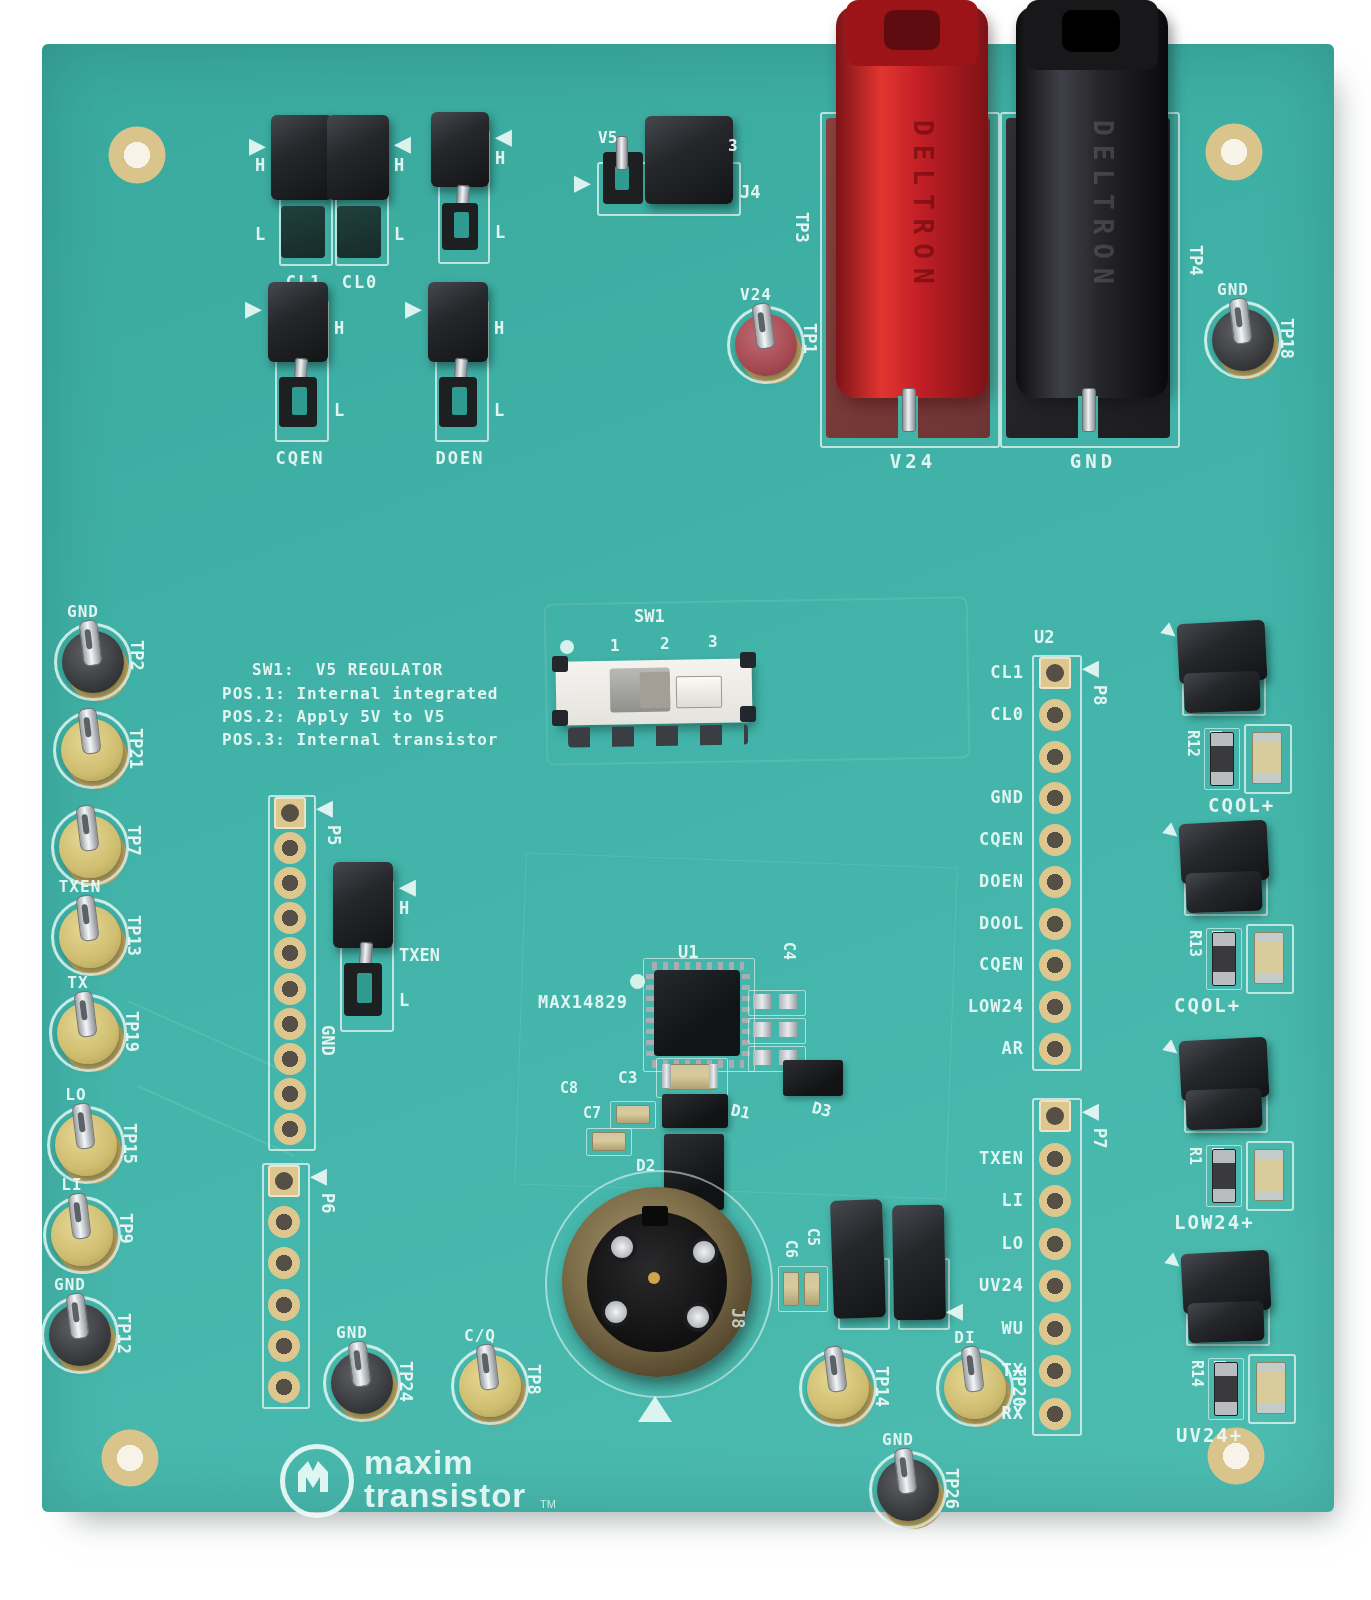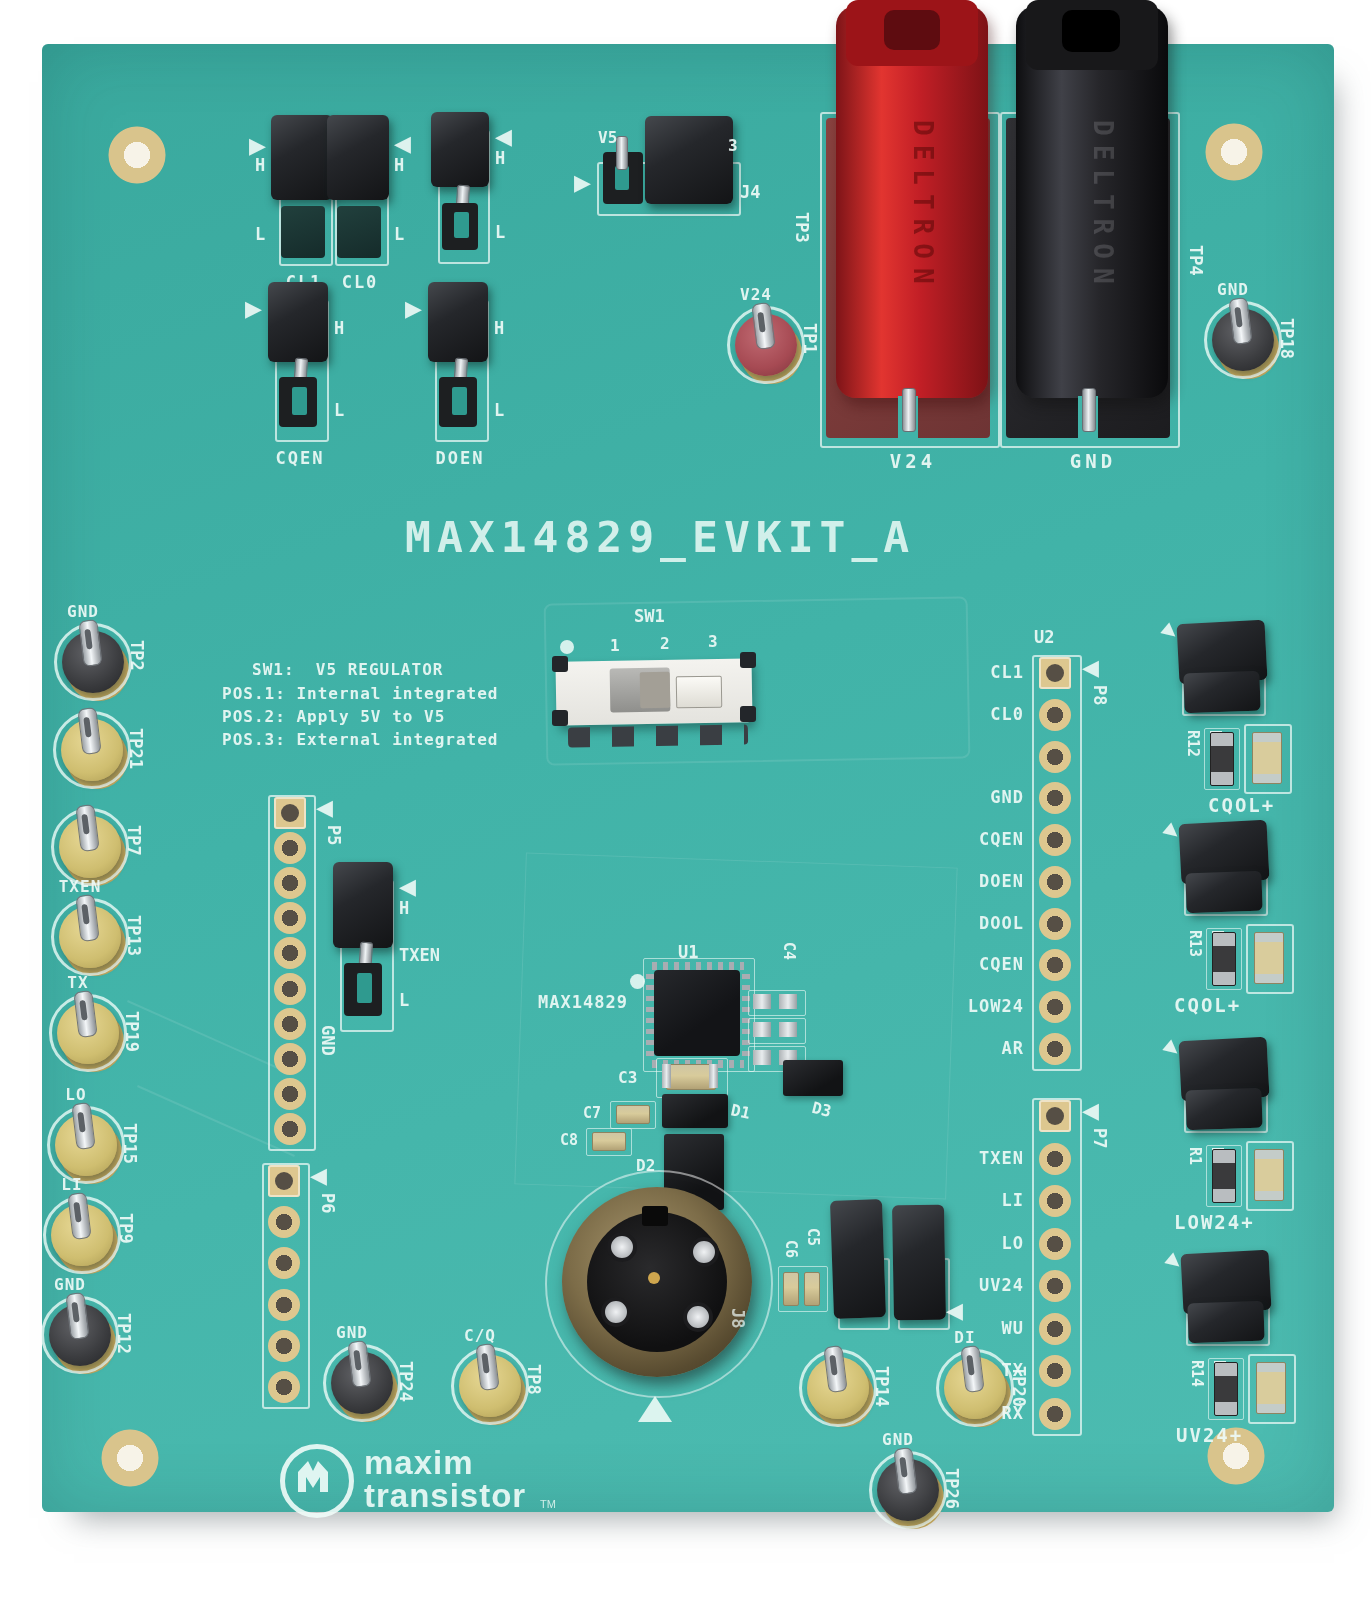--- a/index.html
+++ b/index.html
@@ -44,21 +44,20 @@
   <div class="abs faint" style="left:545px;top:600px;width:420px;height:158px;transform:rotate(-1deg);border-radius:8px;"></div>
   <div class="abs faint" style="left:120px;top:1035px;width:170px;height:0;border-width:1px;transform:rotate(24deg);"></div>
   <div class="abs faint" style="left:130px;top:1120px;width:170px;height:0;border-width:1px;transform:rotate(24deg);"></div>
   <div class="abs faint" style="left:520px;top:860px;width:430px;height:330px;transform:rotate(2deg);border-width:1px;"></div>
 
   <div class="abs" style="left:108px;top:126px;width:58px;height:58px;border-radius:50%;background:radial-gradient(circle,#f7f3e8 0 13px,#d9c48c 13px 28px,rgba(0,0,0,0) 29px);"></div>
   <div class="abs" style="left:1205px;top:123px;width:58px;height:58px;border-radius:50%;background:radial-gradient(circle,#f7f3e8 0 13px,#d9c48c 13px 28px,rgba(0,0,0,0) 29px);"></div>
   <div class="abs" style="left:101px;top:1429px;width:58px;height:58px;border-radius:50%;background:radial-gradient(circle,#f7f3e8 0 13px,#d9c48c 13px 28px,rgba(0,0,0,0) 29px);"></div>
   <div class="abs" style="left:1207px;top:1427px;width:58px;height:58px;border-radius:50%;background:radial-gradient(circle,#f7f3e8 0 13px,#d9c48c 13px 28px,rgba(0,0,0,0) 29px);"></div>
 
-  <div class="abs silk" style="left:405px;top:512px;font-size:43px;letter-spacing:6px;color:rgba(235,250,246,.85);">MAX14829_EVKIT_A</div>
 
   <div class="abs silkbox" style="left:820px;top:112px;width:176px;height:332px;"></div>
   <div class="abs silkbox" style="left:1000px;top:112px;width:176px;height:332px;"></div>
   <div class="abs" style="left:826px;top:118px;width:164px;height:320px;background:linear-gradient(135deg,#8a4340,#6e3434);border-radius:4px;"></div>
   <div class="abs" style="left:1006px;top:118px;width:164px;height:320px;background:linear-gradient(135deg,#323236,#1c1c1f);border-radius:4px;"></div>
 
   <div class="abs" style="left:836px;top:6px;width:152px;height:392px;border-radius:20px;
               background:linear-gradient(90deg,#7d1418,#e23530 30%,#c21f26 55%,#7d1216);box-shadow:4px 8px 14px rgba(60,10,10,.4);"></div>
   <div class="abs" style="left:846px;top:0px;width:132px;height:66px;border-radius:12px;background:#9c1418;"></div>
   <div class="abs" style="left:884px;top:10px;width:56px;height:40px;border-radius:10px;background:#5e0c10;"></div>
@@ -83,21 +82,21 @@
   <div class="abs jpin" style="left:616px;top:136px;width:10px;height:32px;"></div>
   <div class="abs jblock" style="left:645px;top:116px;width:88px;height:88px;"></div>
   <div class="abs silk s16" style="left:598px;top:128px;">V5</div>
   <div class="abs silk s16" style="left:728px;top:136px;">3</div>
   <div class="abs silk s17" style="left:740px;top:182px;">J4</div>
   <div class="abs arrow" style="left:574px;top:172px;">▶</div>
 
   <div class="abs silk s16" style="left:252px;top:660px;letter-spacing:1px;white-space:pre;">SW1:  V5 REGULATOR</div>
   <div class="abs silk s16" style="left:222px;top:684px;letter-spacing:1px;">POS.1: Internal integrated</div>
   <div class="abs silk s16" style="left:222px;top:707px;letter-spacing:1px;">POS.2: Apply 5V to V5</div>
-  <div class="abs silk s16" style="left:222px;top:730px;letter-spacing:1px;">POS.3: External integrated</div>
+  <div class="abs silk s16" style="left:222px;top:730px;letter-spacing:1px;">POS.3: Internal transistor</div>
 
   <div class="abs silk s17" style="left:634px;top:606px;">SW1</div>
   <div class="abs silk s16" style="left:610px;top:636px;">1</div>
   <div class="abs silk s16" style="left:660px;top:634px;">2</div>
   <div class="abs silk s16" style="left:708px;top:632px;">3</div>
   <div class="abs dot" style="left:560px;top:640px;width:14px;height:14px;"></div>
 
   <div class="abs" style="left:556px;top:660px;width:196px;height:64px;background:linear-gradient(180deg,#f4f3ef,#e4e3de);border-radius:5px;transform:rotate(-1deg);box-shadow:3px 6px 10px rgba(10,40,38,.4);"></div>
   <div class="abs" style="left:552px;top:656px;width:16px;height:16px;background:#23262a;border-radius:3px;"></div>
   <div class="abs" style="left:740px;top:652px;width:16px;height:16px;background:#23262a;border-radius:3px;"></div>
@@ -120,21 +119,21 @@
 
   <div class="abs silk s16" style="left:618px;top:1068px;">C3</div>
   <div class="abs silkbox1" style="left:656px;top:1058px;width:70px;height:38px;"></div>
   <div class="abs cap" style="left:666px;top:1064px;width:48px;height:24px;"></div>
   <div class="abs capend" style="left:662px;top:1064px;width:9px;height:24px;"></div>
   <div class="abs capend" style="left:709px;top:1064px;width:9px;height:24px;"></div>
 
   <div class="abs silk s15" style="left:583px;top:1104px;">C7</div>
   <div class="abs silkbox1" style="left:610px;top:1101px;width:44px;height:26px;"></div>
   <div class="abs cap" style="left:616px;top:1105px;width:32px;height:17px;"></div>
-  <div class="abs silk s15" style="left:560px;top:1131px;text-align:right;">C8</div>
+  <div class="abs silk s15" style="left:560px;top:1079px;text-align:right;">C8</div>
   <div class="abs silkbox1" style="left:586px;top:1128px;width:44px;height:26px;"></div>
   <div class="abs cap" style="left:592px;top:1132px;width:32px;height:17px;"></div>
 
   <div class="abs blk" style="left:662px;top:1094px;width:66px;height:34px;"></div>
   <div class="abs silk s16" style="left:731px;top:1102px;transform:rotate(12deg);">D1</div>
   <div class="abs blk" style="left:664px;top:1134px;width:60px;height:76px;"></div>
   <div class="abs silk s16" style="left:636px;top:1156px;">D2</div>
 
   <div class="abs rot90 silk s15" style="left:798px;top:942px;">C4</div>
   <div class="abs silkbox1" style="left:748px;top:990px;width:56px;height:24px;"></div>

